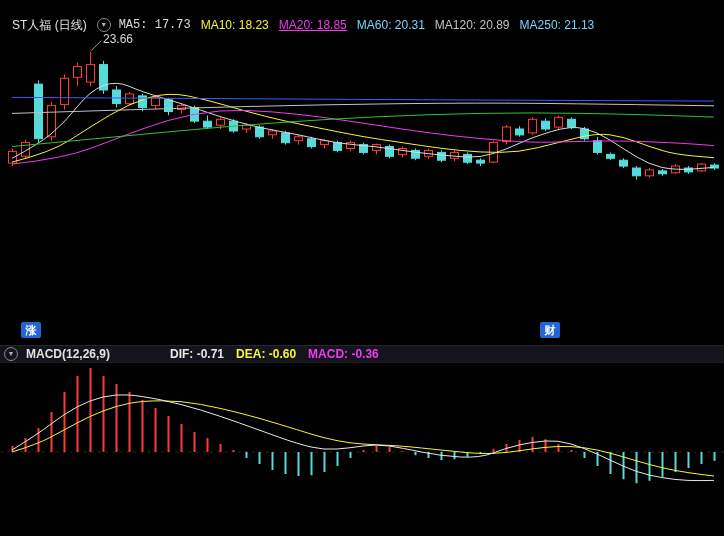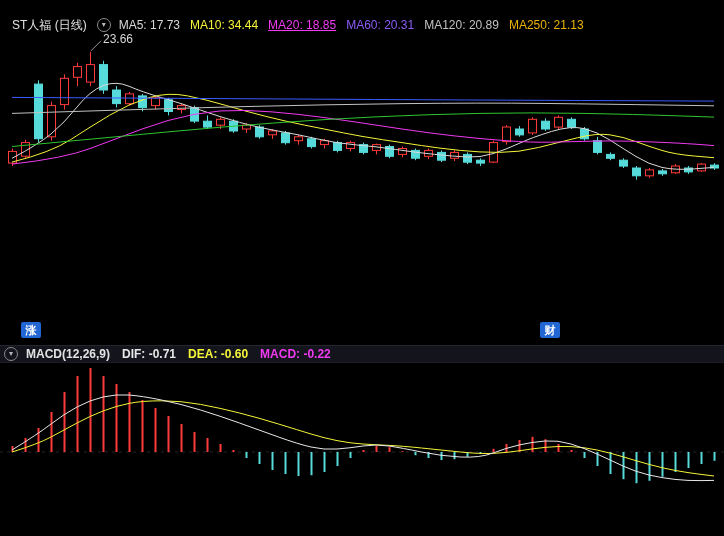--- a/index.html
+++ b/index.html
@@ -152,37 +152,37 @@
         <path d="M12,113.4 Q168,108.5 246,106.55 Q324,104.6 402,103.65 Q480,102.7 545,103.45 Q610,104.2 662,105 L714,105.8" fill="none" stroke="#c2c2c2" stroke-width="1"></path>
         <path d="M12,97.4 Q220,98.6 324,99.19999999999999 Q428,99.8 506,100.15 Q584,100.5 649,100.8 L714,101.1" fill="none" stroke="#3b5bff" stroke-width="1"></path>
       </g>
       <line x1="91" y1="50.8" x2="101" y2="40.8" stroke="#9a9a9a" stroke-width="1"></line>
       <text x="103" y="42.8" fill="#d8d8d8" font-size="12" font-family="Liberation Sans, DejaVu Sans, sans-serif">23.66</text>
     </svg>
 
   <div class="pane-header">
     <span class="item title">ST人福 (日线)</span>
     <span class="circle-icon">▾</span>
-    <span class="item" style="color: rgb(217, 217, 217);">MA5: 17.73</span>
-    <span class="item" style="color: rgb(245, 245, 58);">MA10: 34.44</span>
+    <span class="item" style="color: rgb(217, 217, 217); font-family: Liberation Mono, monospace;">MA5: 17.73</span>
+    <span class="item" style="color: rgb(245, 245, 58);">MA10: 18.23</span>
     <span class="item" style="color: rgb(240, 58, 240); text-decoration: underline;">MA20: 18.85</span>
-    <span class="item" style="color: #8b5cf6;">MA60: 20.31</span>
+    <span class="item" style="color: #7dd3fc;">MA60: 20.31</span>
     <span class="item" style="color: rgb(194, 194, 194);">MA120: 20.89</span>
-    <span class="item" style="color: #eab308;">MA250: 21.13</span>
+    <span class="item" style="color: #7dd3fc;">MA250: 21.13</span>
   </div>
 
   <span class="badge" id="badge-0" style="background: rgb(33, 102, 210);">涨</span>
   <span class="badge" id="badge-1" style="background: rgb(33, 102, 210);">财</span>
 
   <div class="macd-headerbar">
     <span class="circle-icon">▾</span>
     <span class="item title">MACD(12,26,9)</span>
-    <span class="item" style="color: rgb(232, 232, 232);">DIF: -0.71</span>
+    <span class="item" style="color: rgb(232, 232, 232); margin-left: 48px;">DIF: -0.71</span>
     <span class="item" style="color: rgb(245, 245, 58); text-align: right;">DEA: -0.60</span>
-    <span class="item" style="color: rgb(240, 58, 240);">MACD: -0.22</span>
+    <span class="item" style="color: rgb(240, 58, 240);">MACD: -0.36</span>
   </div>
 
   <svg id="macd-svg" width="724" height="173" viewBox="0 0 724 173">
       <line x1="0" x2="724" y1="89" y2="89" stroke="#26262e" stroke-dasharray="3 4"></line>
       <g>
         <line x1="12.5" x2="12.5" y1="89" y2="83.0" stroke="#ff3a3a" stroke-width="2"></line>
         <line x1="25.5" x2="25.5" y1="89" y2="75.0" stroke="#ff3a3a" stroke-width="2"></line>
         <line x1="38.5" x2="38.5" y1="89" y2="65.0" stroke="#ff3a3a" stroke-width="2"></line>
         <line x1="51.5" x2="51.5" y1="89" y2="49.0" stroke="#ff3a3a" stroke-width="2"></line>
         <line x1="64.5" x2="64.5" y1="89" y2="29.0" stroke="#ff3a3a" stroke-width="2"></line>

